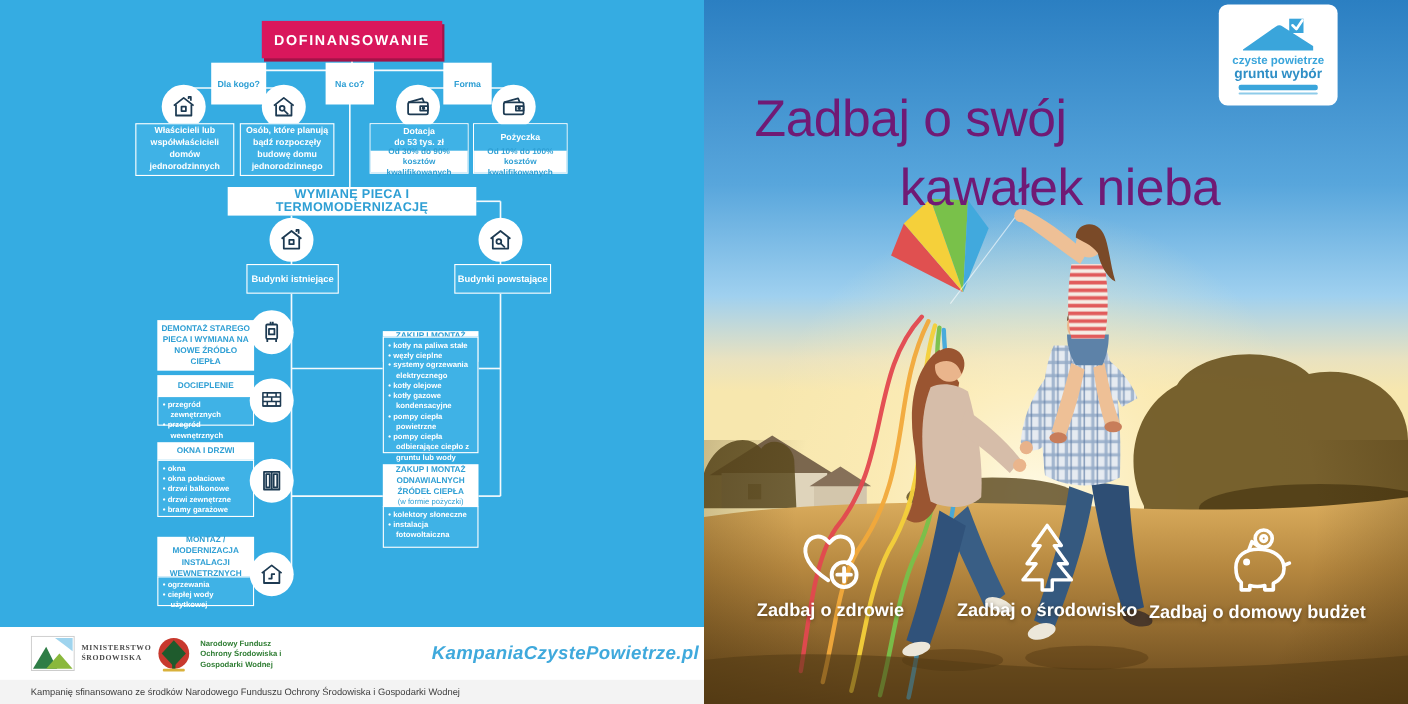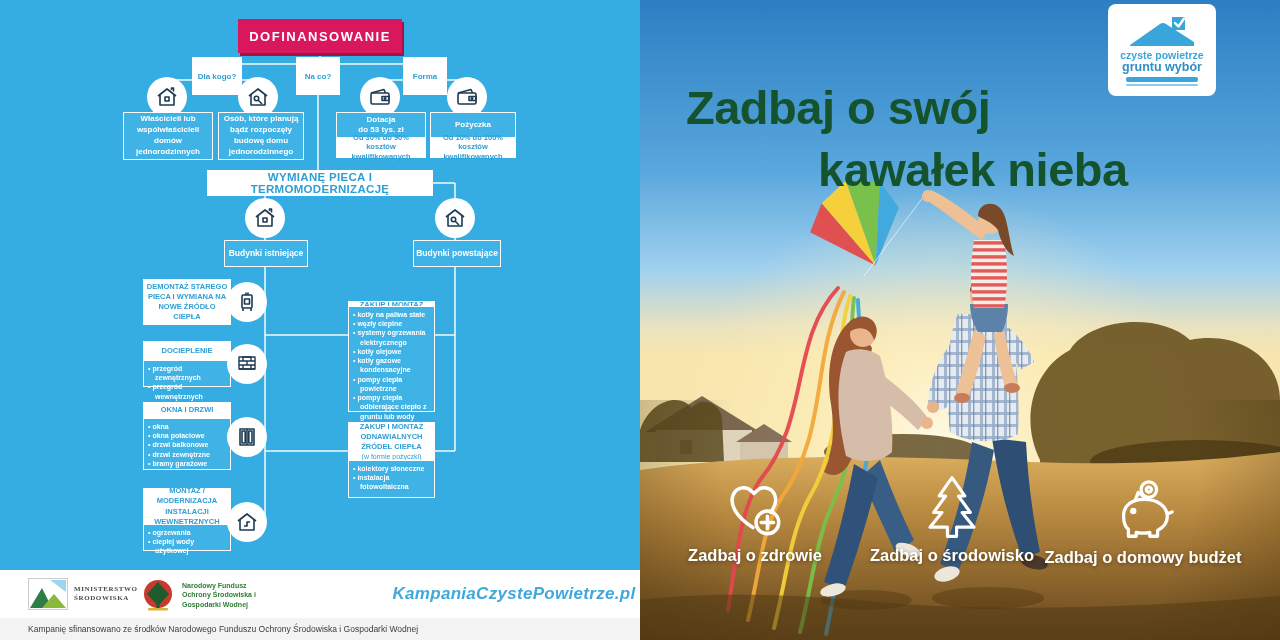--- a/index.html
+++ b/index.html
@@ -27,21 +27,21 @@
   .box-loan .f-top{height:24px;}
   .box-loan .f-bot{height:20px;}
   .wym-box{left:207px;top:170px;width:226px;height:26px;background:#fff;color:#2E9FD4;font-size:11.5px;font-weight:bold;letter-spacing:.3px;}
   .box-existing{left:224px;top:240px;width:84px;height:27px;font-size:8.5px;line-height:1.3;}
   .box-new{left:413px;top:240px;width:88px;height:27px;font-size:8.5px;line-height:1.3;}
   .whead{position:absolute;box-sizing:border-box;background:#fff;color:#2E9FD4;font-weight:bold;font-size:7.5px;line-height:1.35;display:flex;flex-direction:column;align-items:center;justify-content:center;text-align:center;padding:2px 3px;}
   .wsub{font-weight:normal;font-size:7px;}
   .bullets{position:absolute;box-sizing:border-box;background:#3FB2E6;border:1px solid #fff;color:#fff;font-size:7px;font-weight:bold;text-align:left;padding:3px 4px;line-height:1.32;}
   .bullet{padding-left:7px;text-indent:-7px;}
   .bullet::before{content:"• ";}
-  .d-demontaz{left:143px;top:279px;width:88px;height:46px;}
+  .d-demontaz{left:143px;top:291px;width:88px;height:46px;}
   .d-dociep-h{left:143px;top:341px;width:88px;height:20px;}
   .d-dociep-b{left:143px;top:360px;width:88px;height:27px;}
   .d-okna-h{left:143px;top:402px;width:88px;height:17px;}
   .d-okna-b{left:143px;top:418px;width:88px;height:52px;}
   .d-montaz-h{left:143px;top:488px;width:88px;height:37px;}
   .d-montaz-b{left:143px;top:524px;width:88px;height:27px;}
   .z1-h{left:348px;top:279px;width:87px;height:28px;margin-top:22px;}
   .z1-b{left:348px;top:306px;width:87px;height:106px;}
   .z2-h{left:348px;top:422px;width:87px;height:39px;}
   .z2-b{left:348px;top:460px;width:87px;height:38px;}
@@ -51,21 +51,21 @@
   .credit{margin-left:28px;font-size:8.5px;color:#3c3c3c;}
   .logo-block{position:absolute;display:flex;align-items:center;gap:6px;}
   .min-block{left:28px;top:8px;}
   .min-text{width:74px;font-family:"Liberation Serif",serif;font-size:7px;font-weight:bold;letter-spacing:.6px;color:#4a4a4a;line-height:1.35;}
   .nfos-block{left:140px;top:7px;}
   .nfos-text{width:82px;font-size:7px;font-weight:bold;color:#2F7D33;line-height:1.3;}
   .website{position:absolute;left:390px;top:14px;width:248px;text-align:center;color:#3FA9DC;font-size:17px;font-weight:bold;font-style:italic;letter-spacing:.3px;}
   
   .right-panel{position:absolute;left:640px;top:0;width:640px;height:640px;overflow:hidden;}
   .scene{position:absolute;left:0;top:0;}
-  .headline{position:absolute;color:#14532d;font-weight:bold;font-size:47px;letter-spacing:-.5px;white-space:nowrap;}
+  .headline{position:absolute;color:#701a75;font-weight:normal;font-size:47px;letter-spacing:-.5px;white-space:nowrap;}
   .hl1{left:46px;top:80px;}
   .hl2{left:178px;top:142px;}
   .brand-card{position:absolute;left:468px;top:4px;width:108px;height:92px;background:#fff;border-radius:8px;display:flex;flex-direction:column;align-items:center;justify-content:center;padding-top:0;box-sizing:border-box;}
   .brand-t1{color:#3AA5DB;font-size:10.5px;font-weight:bold;margin-top:2px;}
   .brand-t2{color:#2F8FC6;font-size:12.5px;font-weight:bold;margin-top:-1px;}
   .brand-bar1{width:72px;height:5px;background:#3AA5DB;border-radius:2px;margin-top:3px;}
   .brand-bar2{width:72px;height:2px;background:#8ecbe9;border-radius:2px;margin-top:2px;}
   .benefit{position:absolute;display:flex;flex-direction:column;align-items:center;}
   .benefit-label{color:#fff;font-size:16.5px;font-weight:bold;text-shadow:0 1px 4px rgba(40,25,0,.55);margin-top:6px;white-space:nowrap;}
   .b1{left:15px;top:478px;width:200px;}

